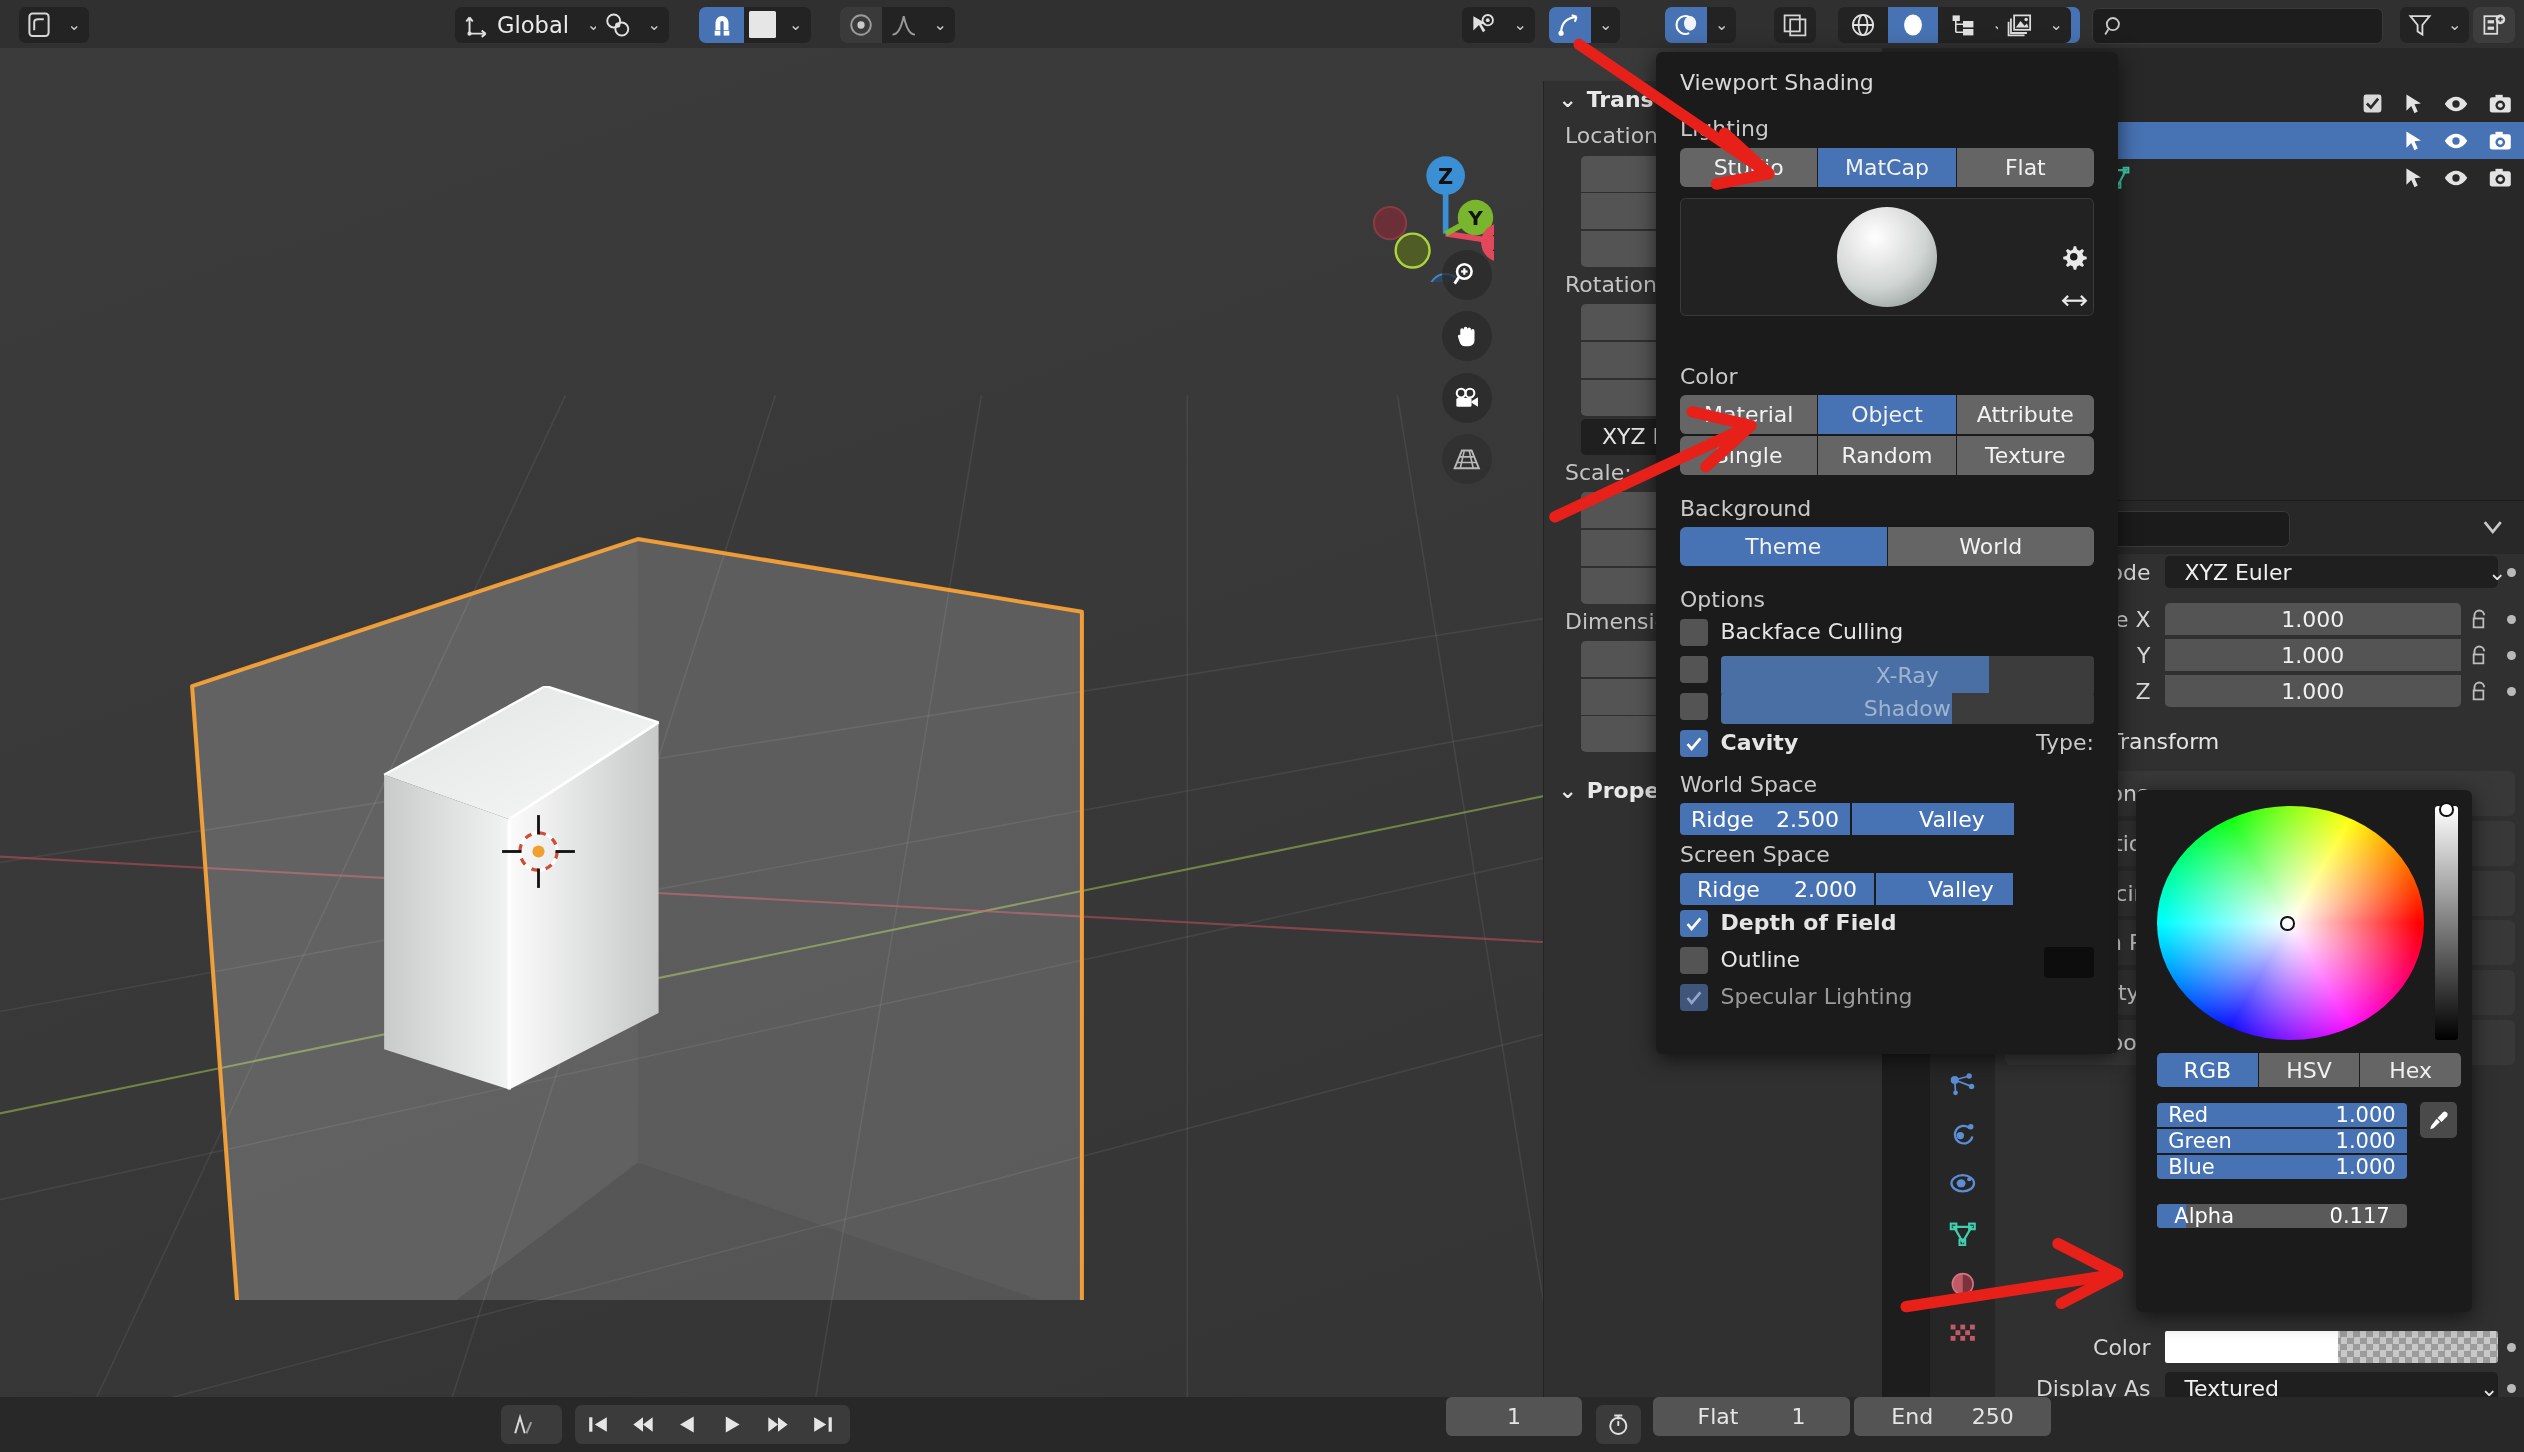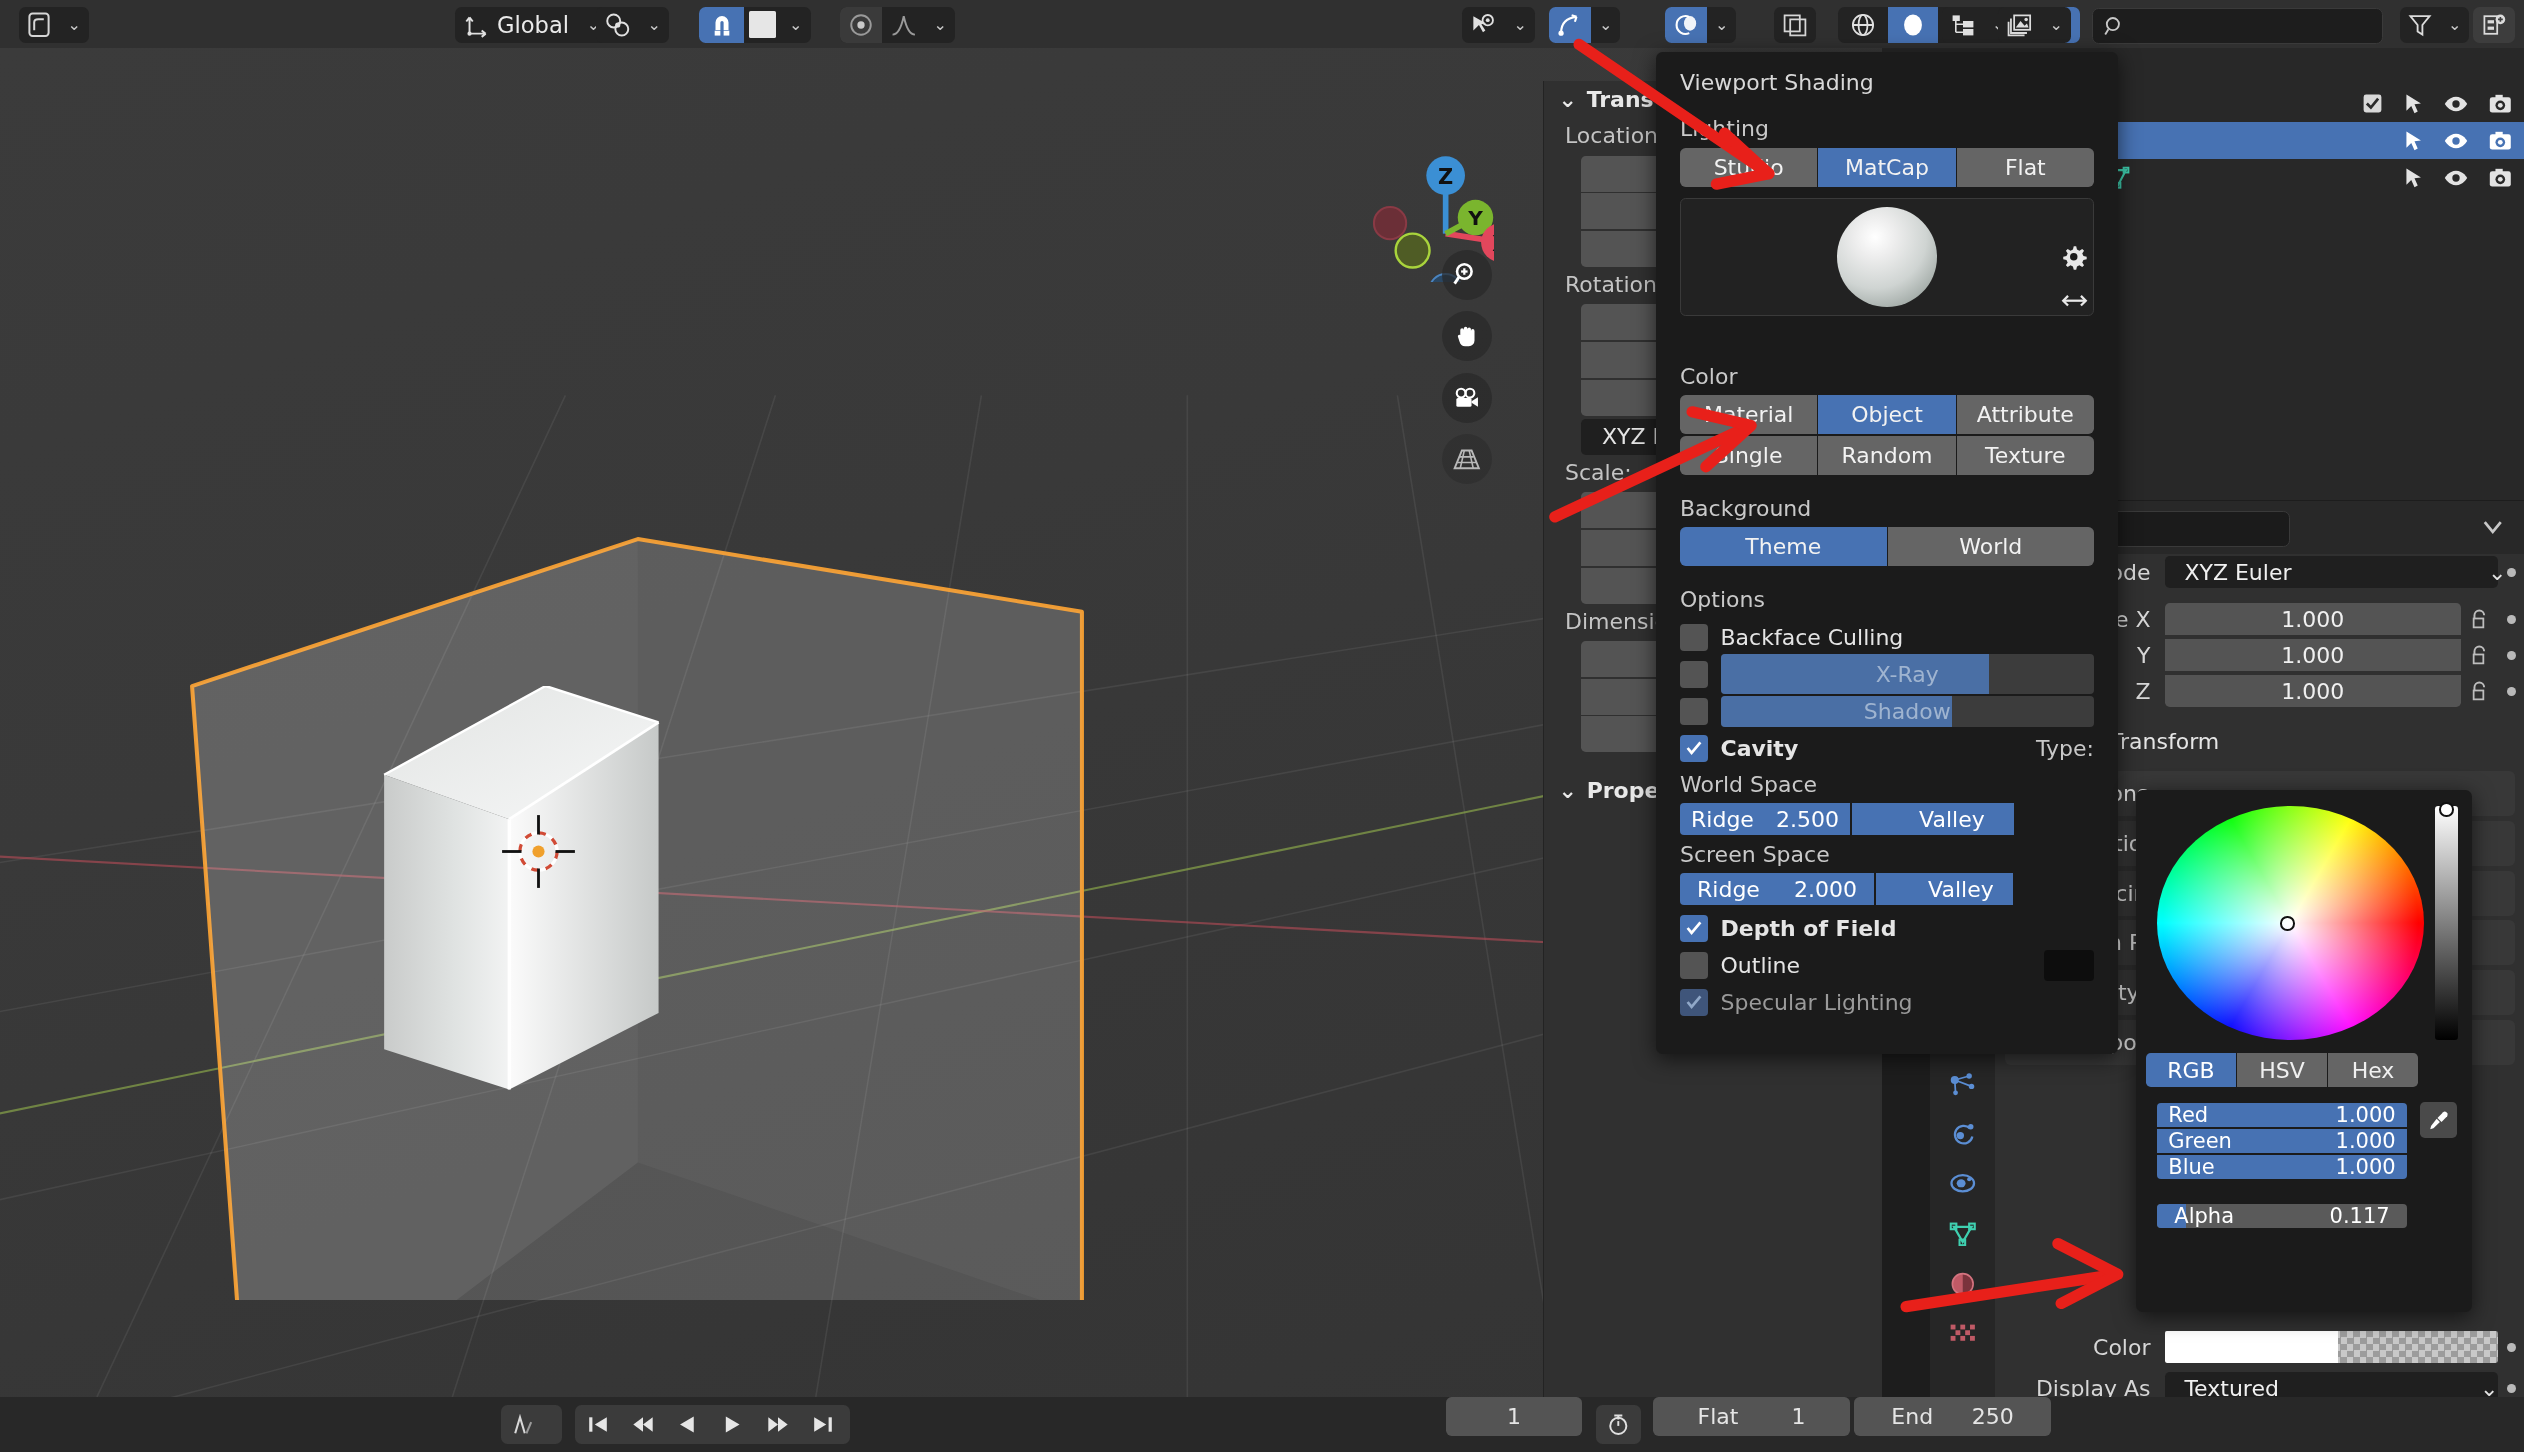--- a/index.html
+++ b/index.html
@@ -85,21 +85,21 @@
   .pop-sec { padding:21px 0 6.5px 24px; font-size:22px; color:#c9c9c9; }
   .seg { display:flex; margin:0 24px; height:39px; border-radius:5.7px; overflow:hidden; }
   .seg > div { flex:1; display:flex; align-items:center; justify-content:center;
                background:#656565; font-size:22px; color:#f2f2f2; border-right:0.8px solid #1b1b1b; }
   .seg > div:last-child { border-right:none; }
   .seg > div.on { background:#4772b3; }
   .matcap-box { margin:11.3px 24px 0 24px; height:118px; background:#222; border:0.8px solid #3a3a3a;
                 border-radius:5.7px; display:flex; align-items:center; justify-content:center; }
   .matcap-ball { width:100px; height:100px; border-radius:50%;
      background:radial-gradient(circle at 38% 30%, #ffffff 0%, #ededed 22%, #cfd4d2 55%, #9fa8a4 82%, #7c8682 100%); }
-  .opt-row { display:flex; align-items:center; height:37px; padding-left:24px; gap:13px; font-size:22px; }
+  .opt-row { display:flex; align-items:flex-start; height:37px; padding-left:24px; gap:13px; font-size:22px; }
   .cb { width:27.5px; height:27.5px; border-radius:4px; background:#545454; flex:none;
         display:flex; align-items:center; justify-content:center; }
   .cb.on { background:#4772b3; }
   .slider-blue { height:32px; background:#4772b3; display:flex; align-items:center;
                  font-size:22px; color:#fff; }
 
   
   #cpick { left:2136px; top:790px; width:336px; height:522px;
            background:#1b1b1b; border-radius:6.5px; box-shadow:0 4.8px 21px rgba(0,0,0,.6); }
   #cwheel { position:absolute; left:21px; top:16px; width:267px; height:234px; border-radius:50%;
@@ -910,21 +910,21 @@
 </div>
 
 <div class="abs" id="cpick">
   <div id="cwheel">
     <span style="position:absolute; left:123px; top:110px; width:14.5px; height:14.5px; border:2.4px solid #111; border-radius:50%; background:rgba(255,255,255,.6);"></span>
   </div>
   <div id="cval">
     <span style="position:absolute; left:4px; top:-4px; width:14.5px; height:14.5px; border:2.4px solid #111; border-radius:50%; background:#fff;"></span>
   </div>
 
-  <div class="abs" style="left:10px; top:263px; width:272px; height:34px; display:flex; border-radius:4.8px; overflow:hidden;">
+  <div class="abs" style="left:21px; top:263px; width:304px; height:34px; display:flex; border-radius:4.8px; overflow:hidden;">
     <div style="flex:1;background:#4772b3;display:flex;align-items:center;justify-content:center;font-size:22px;color:#fff;border-right:0.8px solid #1b1b1b;">RGB</div>
     <div style="flex:1;background:#656565;display:flex;align-items:center;justify-content:center;font-size:22px;color:#f0f0f0;border-right:0.8px solid #1b1b1b;">HSV</div>
     <div style="flex:1;background:#656565;display:flex;align-items:center;justify-content:center;font-size:22px;color:#f0f0f0;">Hex</div>
   </div>
 
   <div class="rgbrow" style="top:313px; border-radius:4px 4px 0 0;">
     <span>Red</span>
     <span class="v">1.000</span>
   </div>
   <div class="rgbrow" style="top:339px;">

